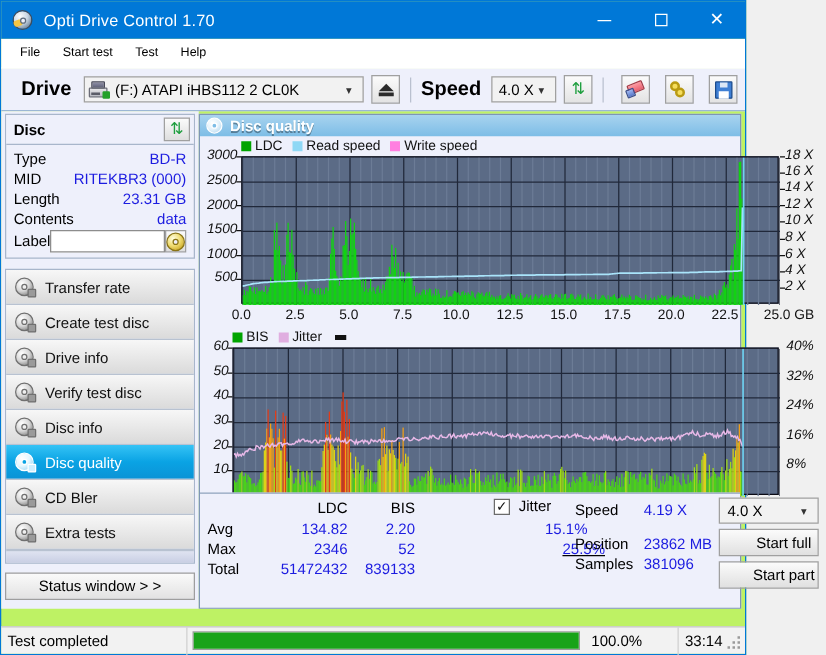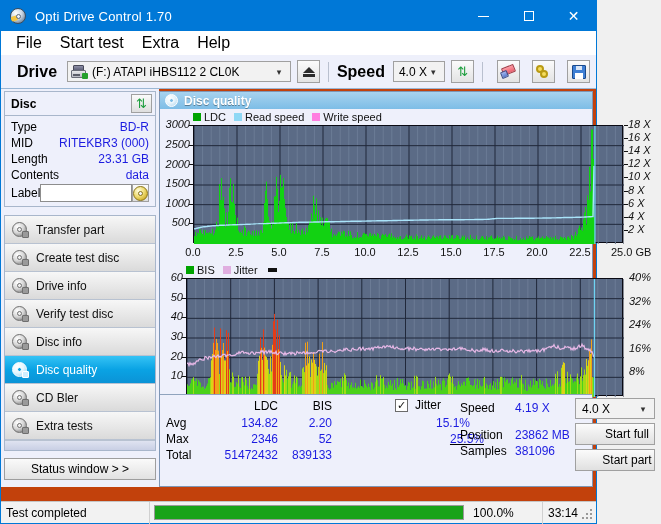--- a/index.html
+++ b/index.html
@@ -8,21 +8,21 @@
     width: 661px; height: 524px;
     font-family: "Liberation Sans", sans-serif;
     font-size: 12px;
     overflow: hidden;
     background: #f0f0f0;
   }
   #app {
     position: relative;
     width: 597px; height: 524px;
     border: 1px solid #0078d7;
-    background: #c2410c;
+    background: #bef264;
   }
 
   
   .titlebar {
     height: 30px;
     background: #0078d7;
     display: flex;
     align-items: center;
     color: #fff;
     position: relative;
@@ -65,21 +65,21 @@
   .menubar {
     height: 24px;
     background: #ffffff;
     display: flex;
     align-items: center;
     padding-left: 6px;
     border-bottom: 1px solid #ffffff;
   }
   .menuitem {
     padding: 3px 9px;
-    font-size: 16px;
+    font-size: 10px;
     color: #000;
   }
 
   
   .drivebar {
     height: 34px;
     background: #eef0fb;
     display: flex;
     align-items: center;
     padding: 0 6px;
@@ -334,21 +334,21 @@
         </div>
       <div class="wbtn close">
           <span class="xx">✕</span>
         </div>
     </div>
   </div>
 
   <div class="menubar">
     <div class="menuitem">File</div>
     <div class="menuitem">Start test</div>
-    <div class="menuitem">Extra</div>
+    <div class="menuitem">Test</div>
     <div class="menuitem">Help</div>
   </div>
 
   <div class="drivebar">
     <span class="lbl-bold" style="margin-left:10px;">Drive</span>
     <div class="combo" id="drive-combo">
       <span class="drv-icon">
         <span class="top"></span>
           <span class="body"></span>
           <span class="slot"></span>
@@ -435,21 +435,21 @@
         </div>
       </div>
 
       <div class="navlist">
         <div class="navbtn">
           <span class="nav-ic">
               <span class="d"></span>
               <span class="c"></span>
               <span class="m"></span>
             </span>
-          <span>Transfer part</span>
+          <span>Transfer rate</span>
         </div>
         <div class="navbtn">
           <span class="nav-ic">
               <span class="d"></span>
               <span class="c"></span>
               <span class="m"></span>
             </span>
           <span>Create test disc</span>
         </div>
         <div class="navbtn">

